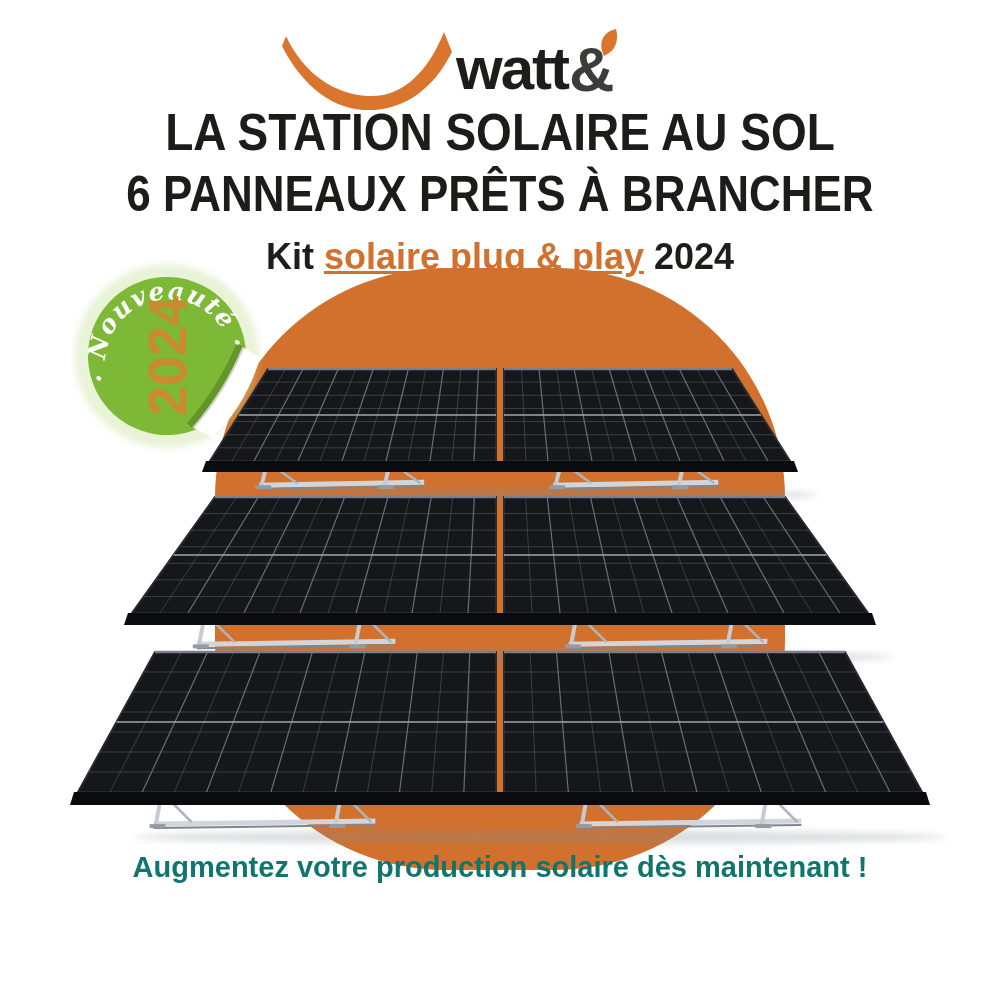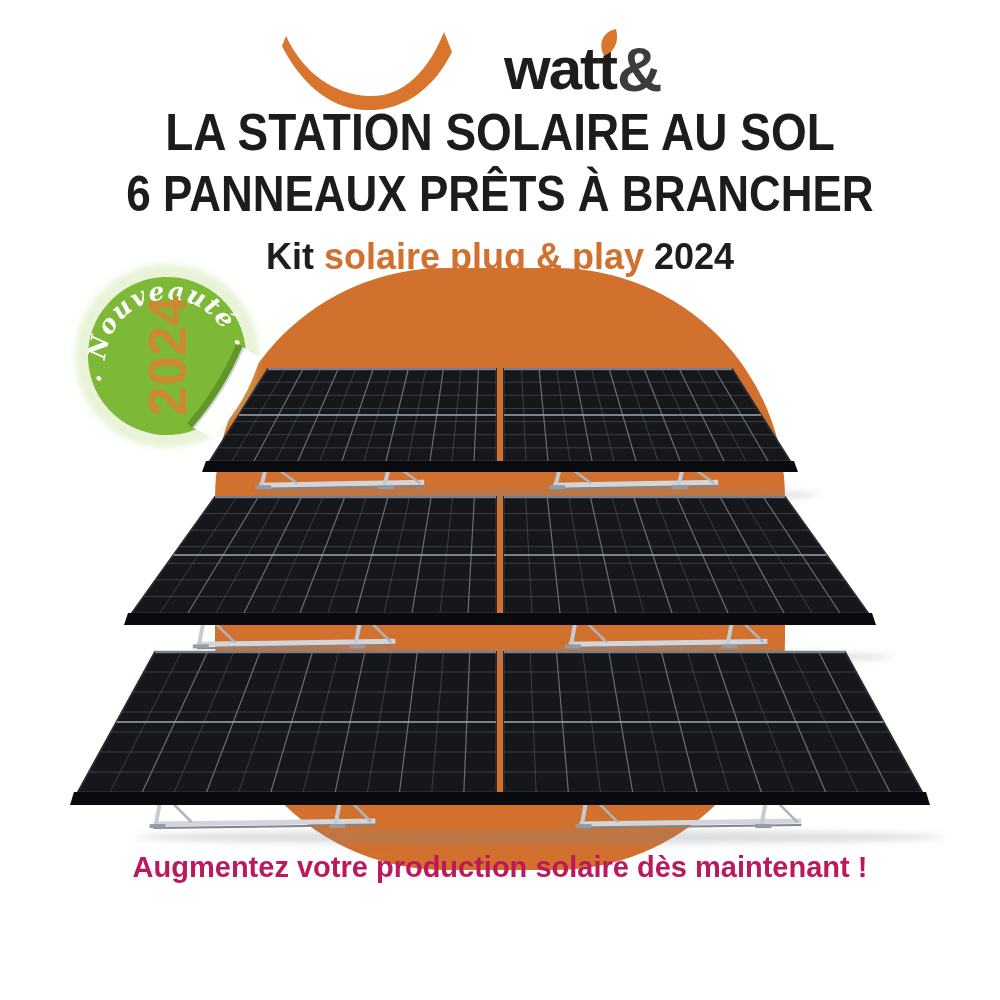--- a/index.html
+++ b/index.html
@@ -1,33 +1,33 @@
 <!DOCTYPE html>
 <html style="--accent: #d2702d;"><head>
 <meta charset="utf-8">
 <style>
   html,body{margin:0;padding:0;background:#fff;width:1000px;height:1000px;overflow:hidden;
     font-family:"Liberation Sans",sans-serif;}
   .stage{position:relative;width:1000px;height:1000px;background:#fff;}
   #scene{position:absolute;left:0;top:0;}
-  .logo-row{position:absolute;left:280px;top:26px;width:460px;height:86px;display:flex;align-items:center;gap:48px;}
+  .logo-row{position:absolute;left:280px;top:26px;width:460px;height:86px;display:flex;align-items:center;}
   .logo-icon{width:176px;height:82px;flex:0 0 auto;}
   .wordmark{font-weight:bold;font-size:60px;letter-spacing:-2px;color:#1d1d1b;line-height:82px;
     display:flex;align-items:center;}
   .wordmark .amp{color:#3c3c3b;font-size:63px;padding:0 1px;}
   .leaf{position:absolute;left:318px;top:2px;width:26px;height:30px;}
   .headline{position:absolute;left:0;width:1000px;text-align:center;color:#1c1c1a;font-weight:bold;
     white-space:nowrap;}
   .headline.l1{top:102px;font-size:46px;letter-spacing:0px;transform:scaleY(1.12);transform-origin:top;}
   .headline.l2{top:166px;font-size:44px;letter-spacing:0px;transform:scaleY(1.12);transform-origin:top;}
   .subline{position:absolute;left:0;top:236px;width:1000px;text-align:center;font-size:36px;
     font-weight:bold;color:#1d1d1b;white-space:nowrap;}
-  .subline .hl{color:var(--accent,#d2702d);}
+  .subline .hl{color:var(--accent,#d2702d);text-decoration:underline;}
   .caption{position:absolute;left:0;top:851px;width:1000px;text-align:center;font-size:29px;
-    font-weight:bold;color:#be185d;white-space:nowrap;}
+    font-weight:bold;color:#0f766e;white-space:nowrap;}
 </style>
 </head>
 <body>
 
 <div class="stage">
 
   <svg id="scene" width="1000" height="1000" viewBox="0 0 1000 1000">
     <defs>
       <filter id="soft" x="-20%" y="-60%" width="140%" height="240%">
         <feGaussianBlur stdDeviation="3"></feGaussianBlur>

